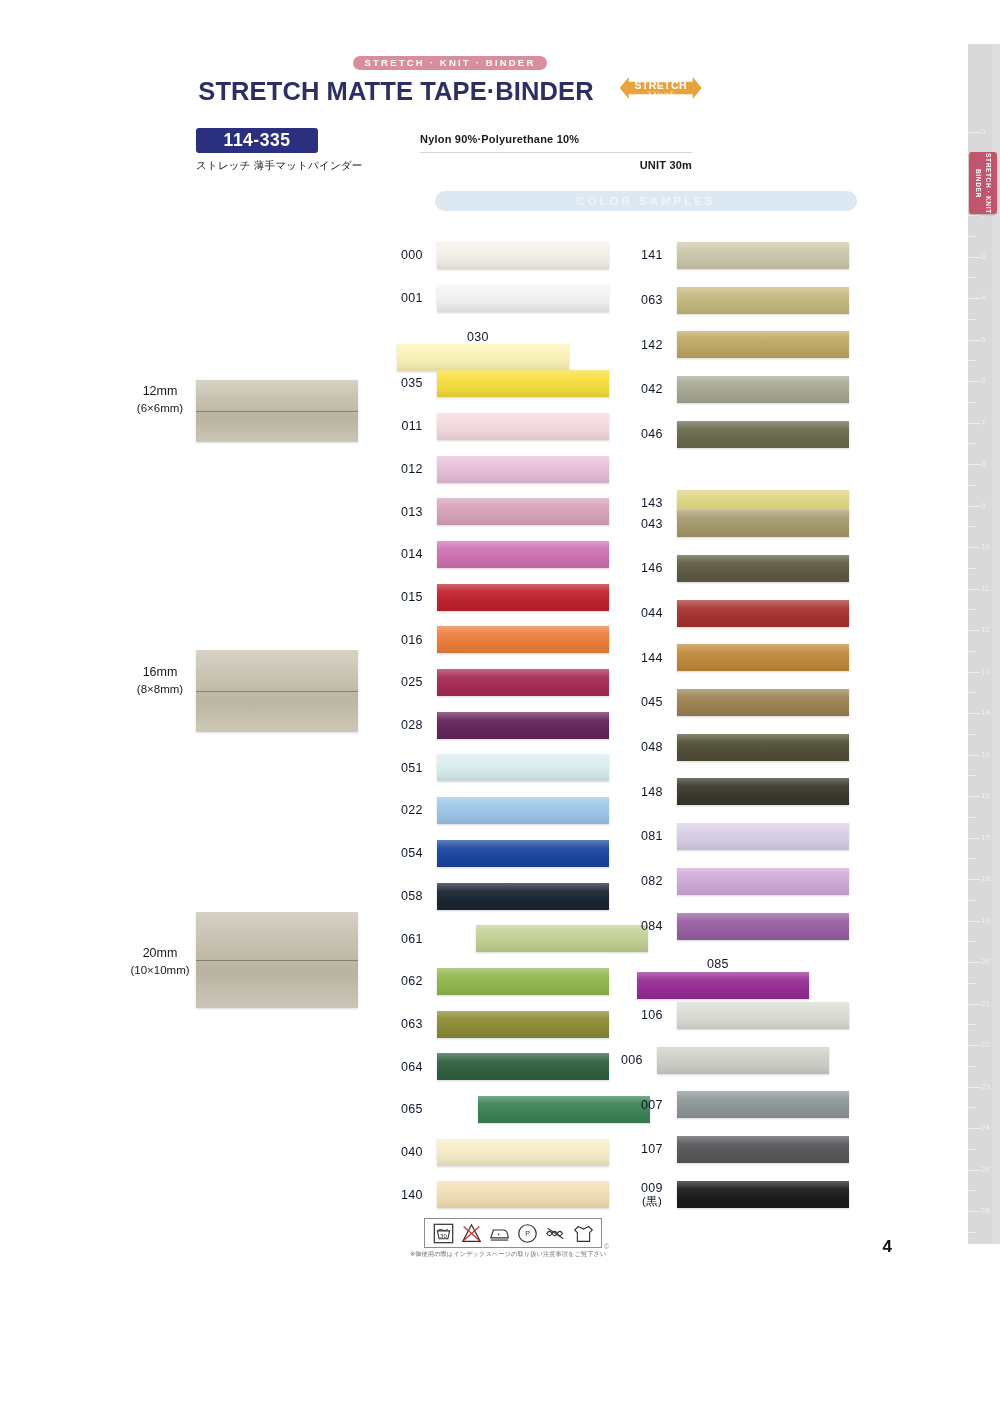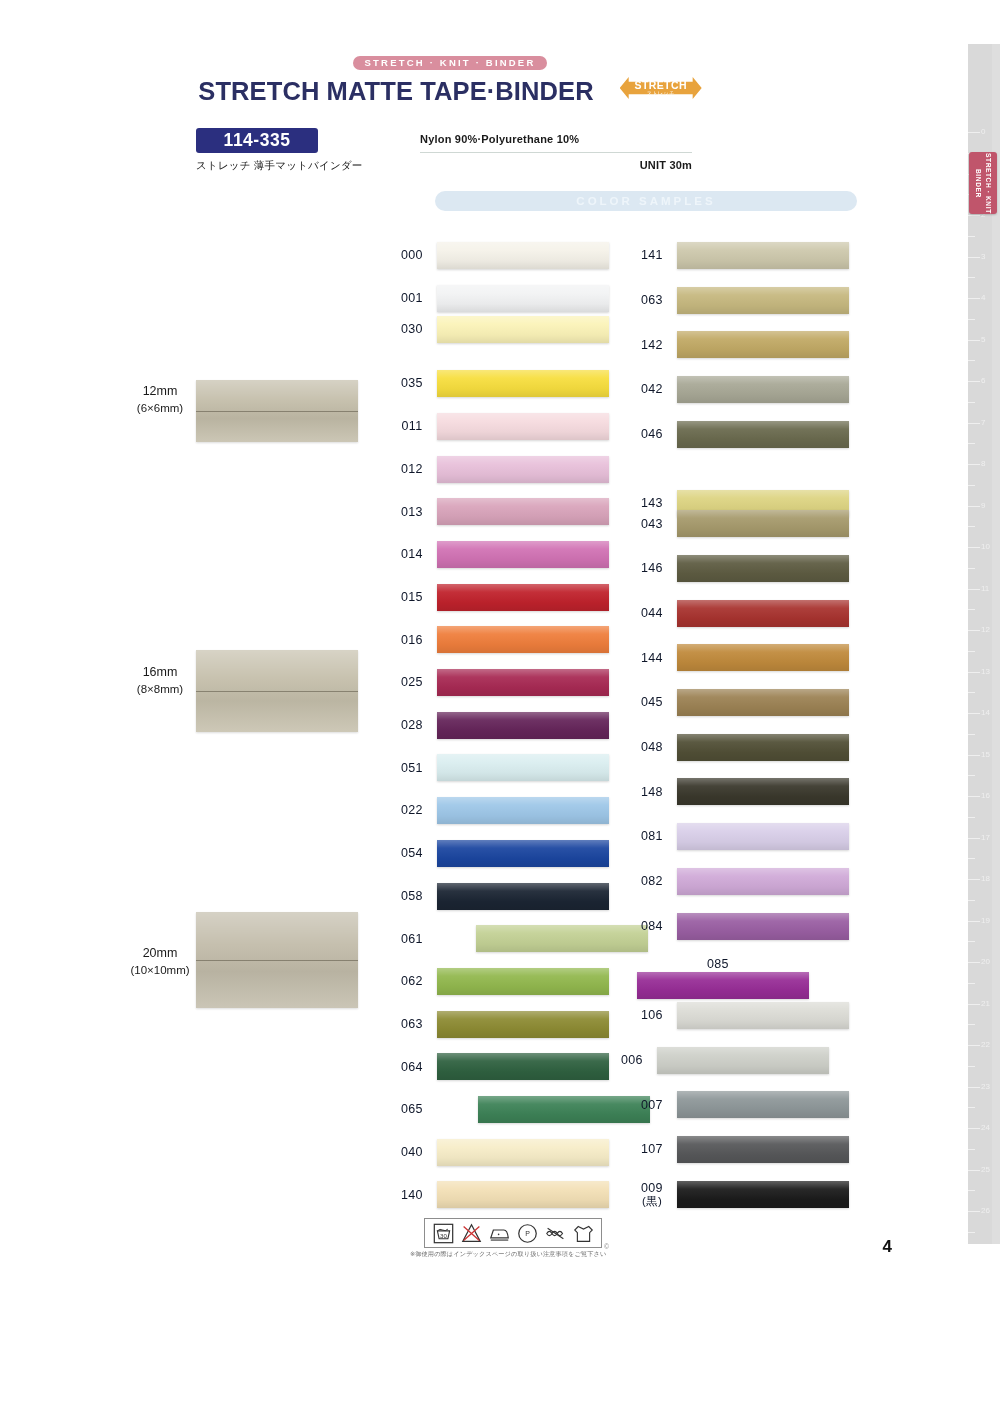--- a/index.html
+++ b/index.html
@@ -262,21 +262,21 @@
         <div class="swatch-chip" style="background: rgb(245, 242, 233);">
           <div class="gloss"></div>
         </div>
       </div>
       <div class="swatch-row" style="left: 397px; top: 284.7px;">
         <div class="swatch-code">001</div>
         <div class="swatch-chip" style="background: rgb(242, 243, 244);">
           <div class="gloss"></div>
         </div>
       </div>
-      <div class="swatch-row" style="left: 397px; top: 316px;">
+      <div class="swatch-row" style="left: 397px; top: 330px; flex-direction: column;">
         <div class="swatch-code">030</div>
         <div class="swatch-chip" style="background: rgb(251, 243, 184);">
           <div class="gloss"></div>
         </div>
       </div>
       <div class="swatch-row" style="left: 397px; top: 370.1px;">
         <div class="swatch-code">035</div>
         <div class="swatch-chip" style="background: rgb(247, 222, 62);">
           <div class="gloss"></div>
         </div>

